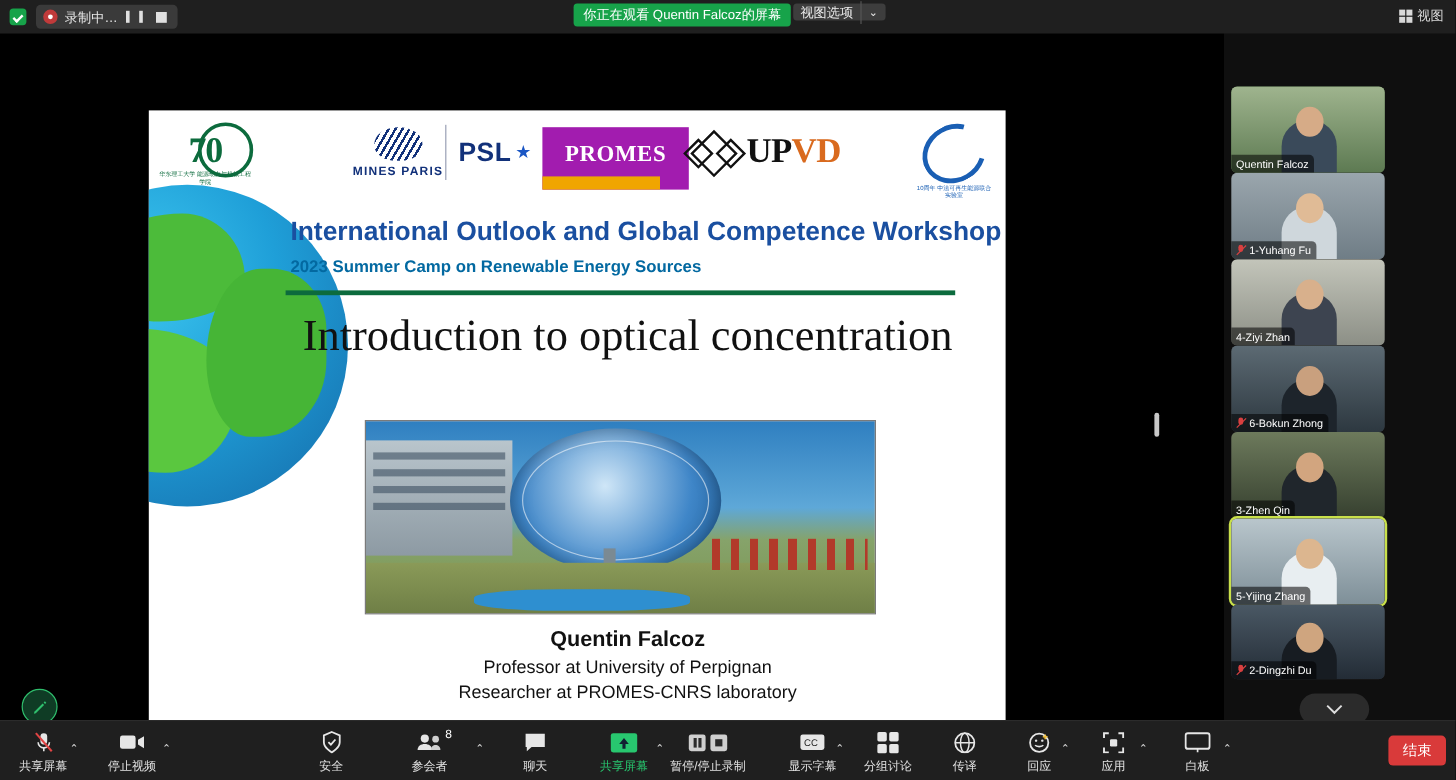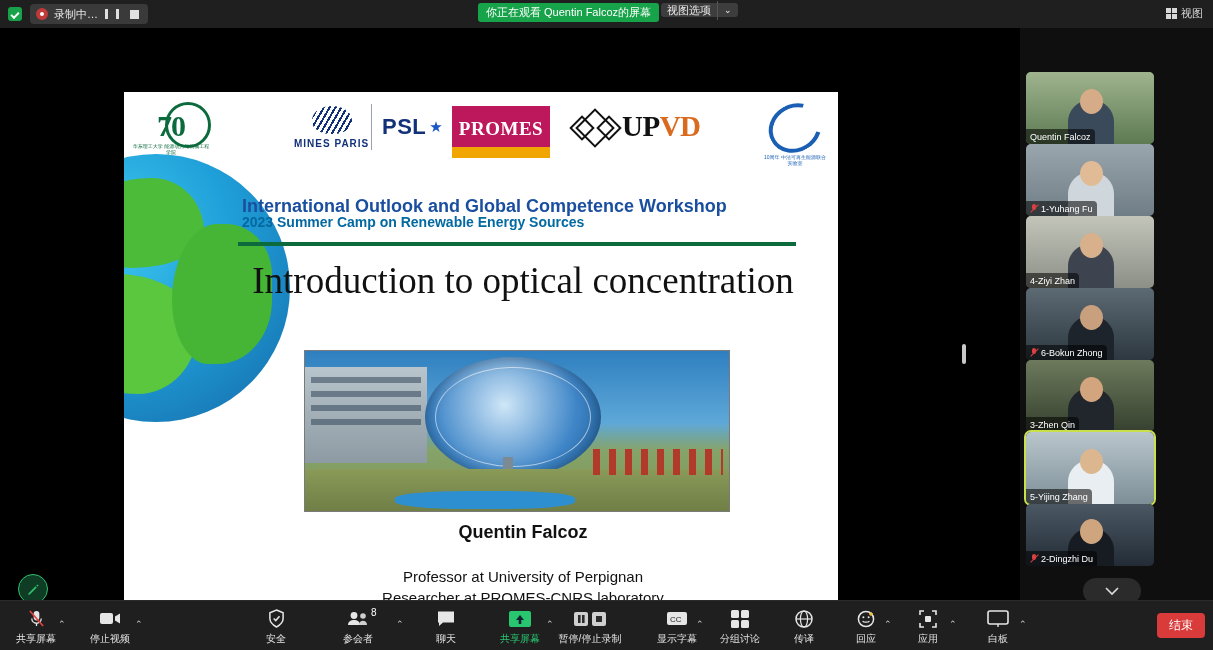--- a/index.html
+++ b/index.html
@@ -269,22 +269,22 @@
     color: #12317a;
     letter-spacing: 0.5px;
   }
   .logo-psl .star {
     color: #1a56c4;
     font-size: 15px;
   }
   .logo-promes {
     position: absolute;
     left: 328px; top: 14px;
-    width: 98px; height: 52px;
-    background: #be185d;
+    width: 122px; height: 52px;
+    background: #a21caf;
     display: flex;
     align-items: center;
     justify-content: center;
   }
   .logo-promes .band {
     position: absolute;
     left: 0; bottom: 0;
     width: 98px; height: 11px;
     background: #f0a500;
   }
@@ -345,22 +345,22 @@
   }
   .logo-cn .tx {
     font-size: 5px;
     color: #1a5fb4;
     margin-top: 2px;
     line-height: 1.2;
   }
 
   .t-line1 {
     position: absolute;
-    left: 118px; top: 104px;
-    font-size: 18px;
+    left: 118px; top: 88px;
+    font-size: 22px;
     font-weight: bold;
     color: #1a4fa0;
     white-space: nowrap;
   }
   .t-line2 {
     position: absolute;
     left: 118px; top: 122px;
     font-size: 14px;
     font-weight: bold;
     color: #0369a1;
@@ -454,21 +454,20 @@
     color: #111;
   }
   .t-sub {
     position: absolute;
     left: 114px; top: 454px;
     width: 570px;
     text-align: center;
     font-size: 15px;
     color: #111;
     line-height: 1.4;
-    margin-top: 20px;
   }
 
   .stage-handle {
     position: absolute;
     left: 962px; top: 316px;
     width: 4px; height: 20px;
     background: #c8c8c8;
     border-radius: 2px;
   }
 

